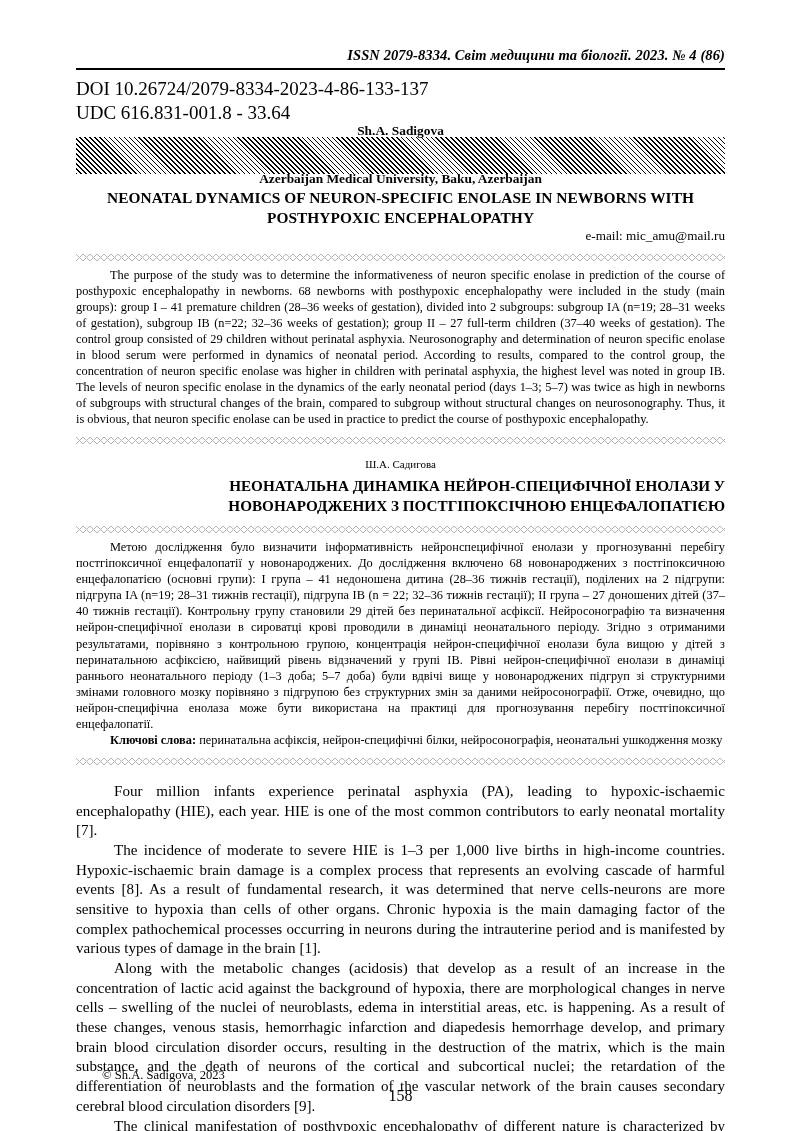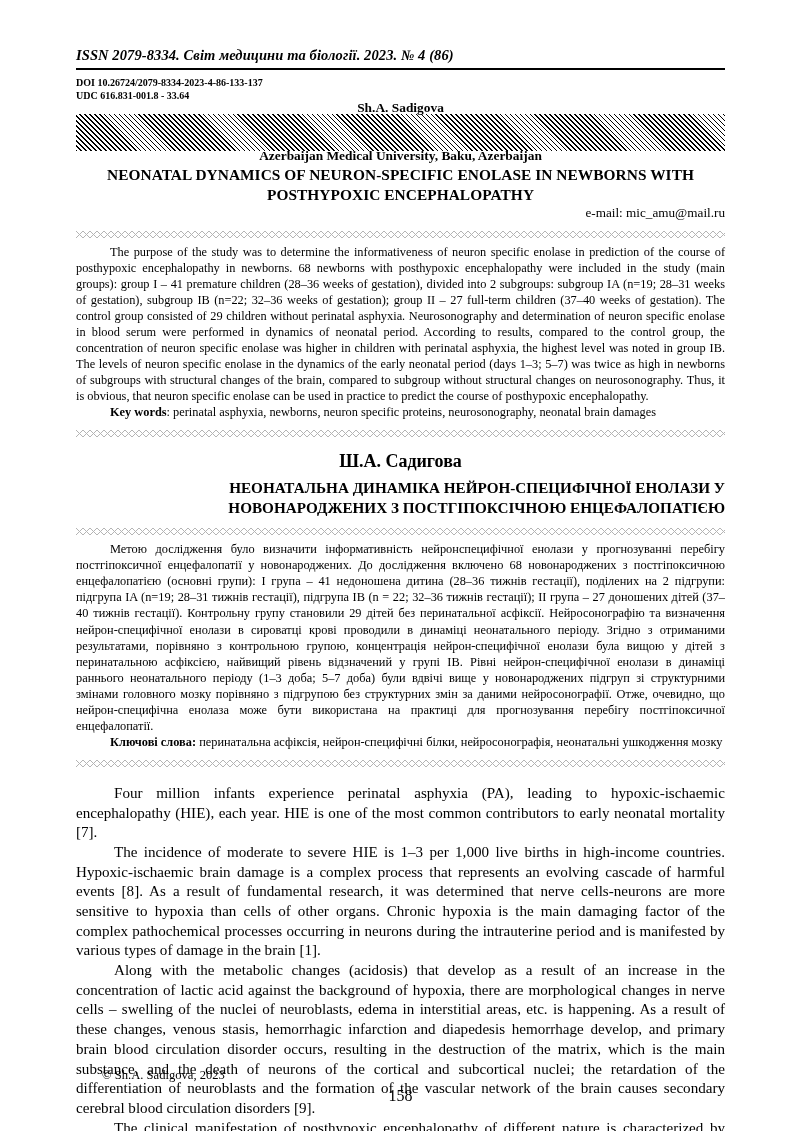--- a/index.html
+++ b/index.html
@@ -19,38 +19,38 @@
   .page {
     position: absolute;
     left: 76px;
     top: 0;
     width: 649px;
     height: 1131px;
   }
 
   
   .runhead {
-    text-align: left;
+    text-align: right;
     font-style: italic;
     font-weight: bold;
     font-size: 14.5px;
     letter-spacing: .1px;
     padding-top: 47px;
     white-space: nowrap;
   }
   .runhead-rule {
     border-top: 2.1px solid #000;
     margin-top: 4px;
   }
 
   
   .idblock {
     margin-top: 7px;
-    font-weight: bold;
-    font-size: 10px;
+    font-weight: normal;
+    font-size: 19px;
     line-height: 1.28;
   }
 
   
   .hatch-band {
     margin-top: 11px;
     height: 37px;
     position: relative;
     background-image: repeating-linear-gradient(
         45deg,
@@ -107,22 +107,22 @@
   }
   .abstract p { margin: 0; }
   .abstract p.indent { text-indent: 34px; }
   .kw { text-indent: 34px; margin-top: 1px; }
   .kw b { font-weight: bold; }
 
   
   .author-uk {
     margin-top: 13px;
     text-align: center;
-    font-weight: bold;
-    font-size: 18px;
+    font-weight: normal;
+    font-size: 11px;
   }
   .title-uk {
     margin-top: 6px;
     text-align: right;
     font-weight: bold;
     font-size: 15.2px;
     line-height: 1.32;
   }
 
   
@@ -180,21 +180,20 @@
   </div>
 
   <div class="title-en">NEONATAL DYNAMICS OF NEURON-SPECIFIC ENOLASE IN NEWBORNS WITH POSTHYPOXIC ENCEPHALOPATHY</div>
 
   <div class="email">e-mail: mic_amu@mail.ru</div>
 
   <div class="zig"></div>
 
   <div class="abstract">
     <p class="indent">The purpose of the study was to determine the informativeness of neuron specific enolase in prediction of the course of posthypoxic encephalopathy in newborns. 68 newborns with posthypoxic encephalopathy were included in the study (main groups): group I – 41 premature children (28–36 weeks of gestation), divided into 2 subgroups: subgroup IA (n=19; 28–31 weeks of gestation), subgroup IB (n=22; 32–36 weeks of gestation); group II – 27 full-term children (37–40 weeks of gestation). The control group consisted of 29 children without perinatal asphyxia. Neurosonography and determination of neuron specific enolase in blood serum were performed in dynamics of neonatal period. According to results, compared to the control group, the concentration of neuron specific enolase was higher in children with perinatal asphyxia, the highest level was noted in group IB. The levels of neuron specific enolase in the dynamics of the early neonatal period (days 1–3; 5–7) was twice as high in newborns of subgroups with structural changes of the brain, compared to subgroup without structural changes on neurosonography. Thus, it is obvious, that neuron specific enolase can be used in practice to predict the course of posthypoxic encephalopathy.</p>
-    <p class="kw"><b>Key words</b><span>: perinatal asphyxia, newborns, neuron specific proteins, neurosonography, neonatal brain damages</span></p>
   </div>
 
   <div class="zig"></div>
 
   <div class="author-uk">Ш.А. Садигова</div>
   <div class="title-uk">НЕОНАТАЛЬНА ДИНАМІКА НЕЙРОН-СПЕЦИФІЧНОЇ ЕНОЛАЗИ У НОВОНАРОДЖЕНИХ З ПОСТГІПОКСІЧНОЮ ЕНЦЕФАЛОПАТІЄЮ</div>
 
   <div class="zig"></div>
 
   <div class="abstract">

